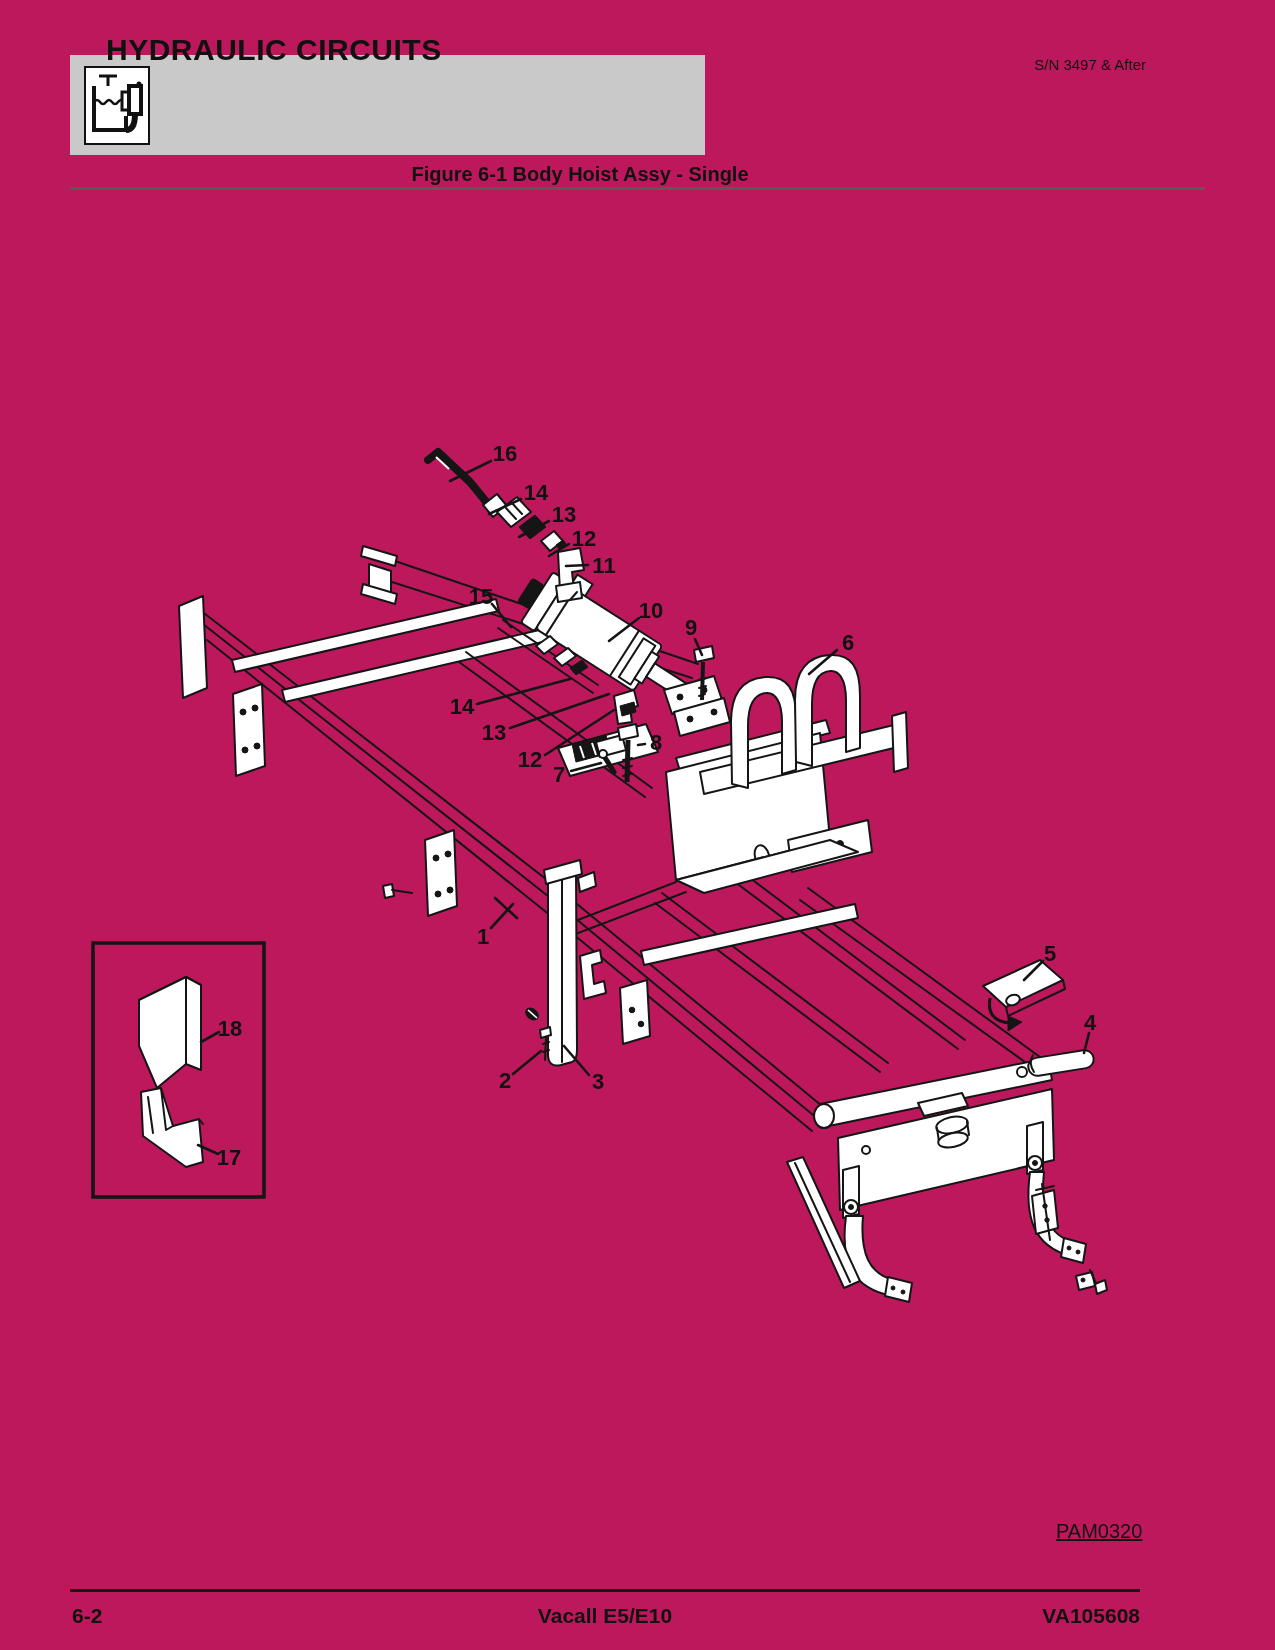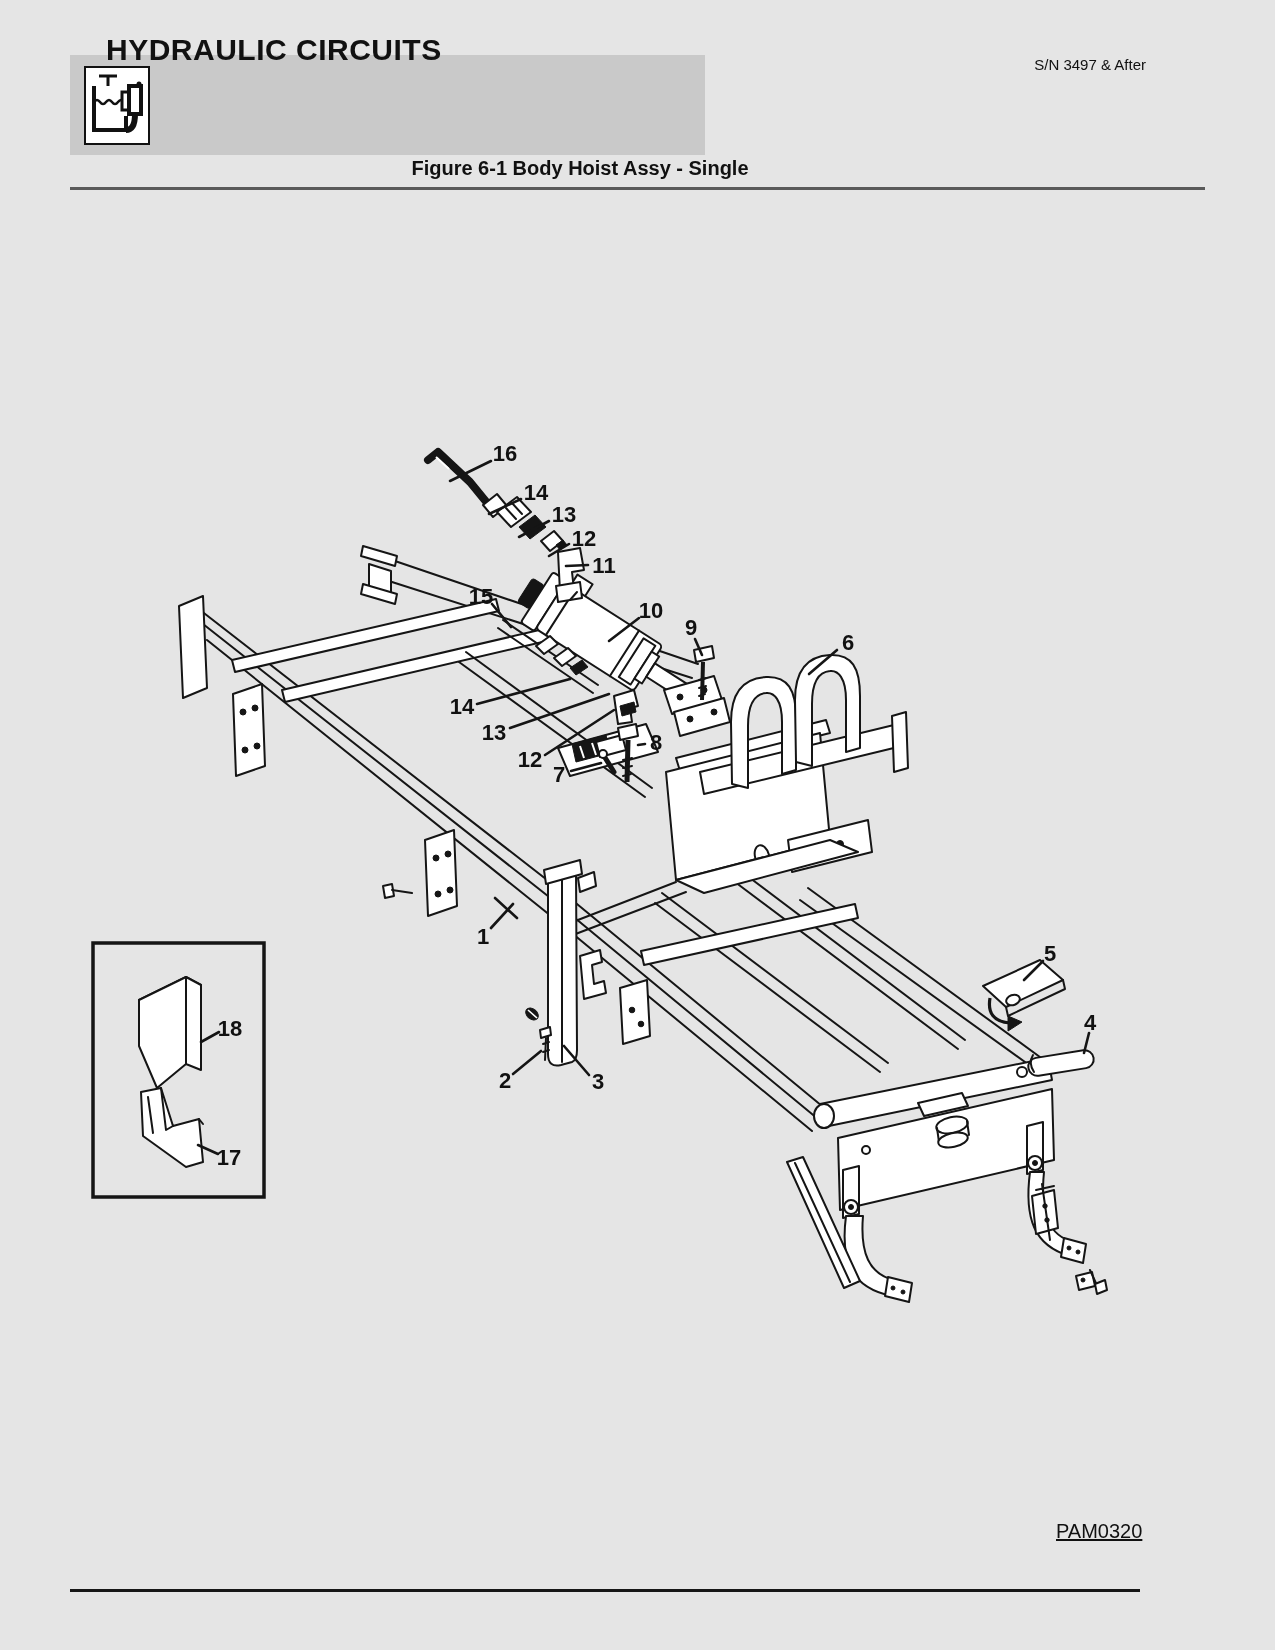--- a/index.html
+++ b/index.html
@@ -1,24 +1,24 @@
 <!DOCTYPE html>
 <html><head>
 <meta charset="utf-8">
 <style>
   html,body{margin:0;padding:0;background:#9a9a9a;}
-  .page{position:relative;width:1275px;height:1650px;margin:0 auto;background:#e5e5e5;
+  .page{position:relative;width:1275px;height:1650px;margin:0 auto;background:#be185d;
         font-family:"Liberation Sans",sans-serif;color:#111;overflow:hidden;}
   .header-bar{position:absolute;left:70px;top:55px;width:635px;height:100px;background:#c9c9c9;}
   .icon-box{position:absolute;left:14px;top:11px;width:66px;height:79px;background:#fff;
             border:2px solid #111;box-sizing:border-box;}
   .header-title{position:absolute;left:106px;top:33px;font-size:30px;font-weight:bold;
                 letter-spacing:.5px;white-space:nowrap;}
   .sn-note{position:absolute;top:56px;right:129px;font-size:15px;white-space:nowrap;}
-  .fig-caption{position:absolute;left:0;top:157px;width:1160px;text-align:center;
+  .fig-caption{position:absolute;left:0;top:163px;width:1160px;text-align:center;
                font-size:20px;font-weight:bold;}
   .rule-caption{position:absolute;left:70px;top:187px;width:1135px;height:3px;background:#5a5a5a;}
   .drawing-code{position:absolute;left:1056px;top:1520px;font-size:20px;text-decoration:underline;}
   .rule-footer{position:absolute;left:70px;top:1589px;width:1070px;height:3px;background:#161616;}
   .footer{position:absolute;left:70px;top:1604px;width:1070px;height:30px;
           font-size:21px;font-weight:bold;}
   .f-left{position:absolute;left:2px;top:0;}
   .f-center{position:absolute;left:0;width:100%;text-align:center;top:0;}
   .f-right{position:absolute;right:0;top:0;}
   svg.diagram{position:absolute;left:0;top:0;width:1275px;height:1650px;}
@@ -310,13 +310,18 @@
         <text x="598" y="1089" class="co">3</text>
         <line x1="219" y1="1032" x2="201" y2="1042" class="ld"></line>
         <text x="230" y="1036" class="co">18</text>
         <line x1="218" y1="1154" x2="198" y2="1145" class="ld"></line>
         <text x="229" y="1165" class="co">17</text>
       </g>
   </svg>
 
   <div class="drawing-code">PAM0320</div>
   <div class="rule-footer"></div>
+  <div class="footer">
+    <span class="f-left">6-2</span>
+    <span class="f-center">Vacall E5/E10</span>
+    <span class="f-right">VA105608</span>
+  </div>
 </div>
 
 </body></html>

